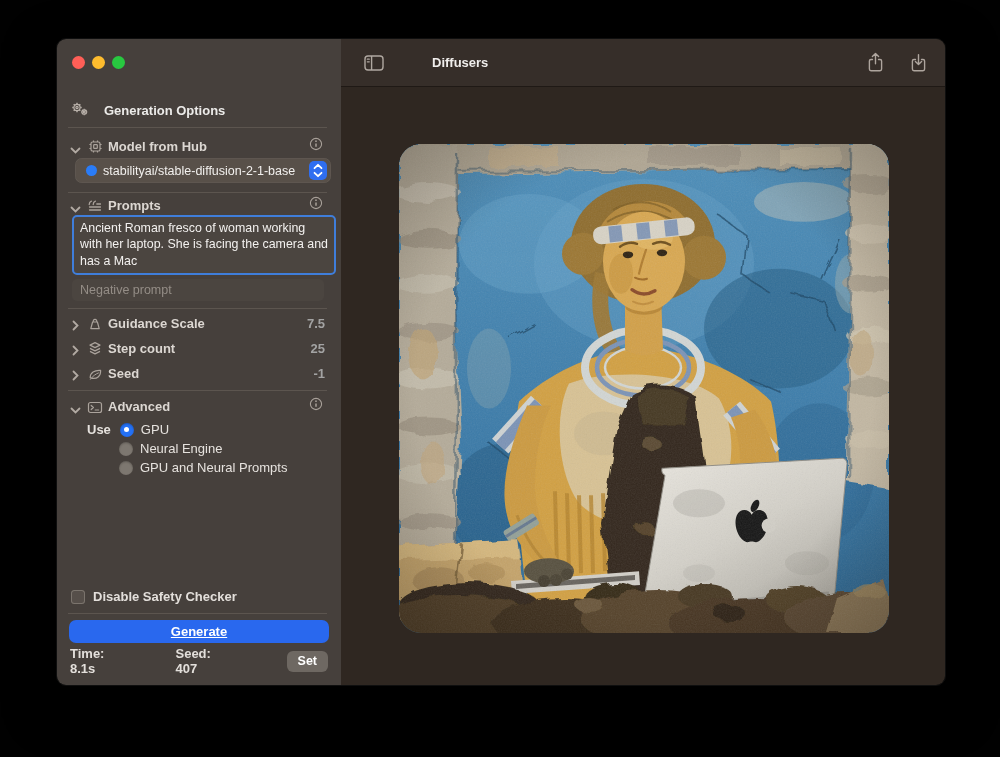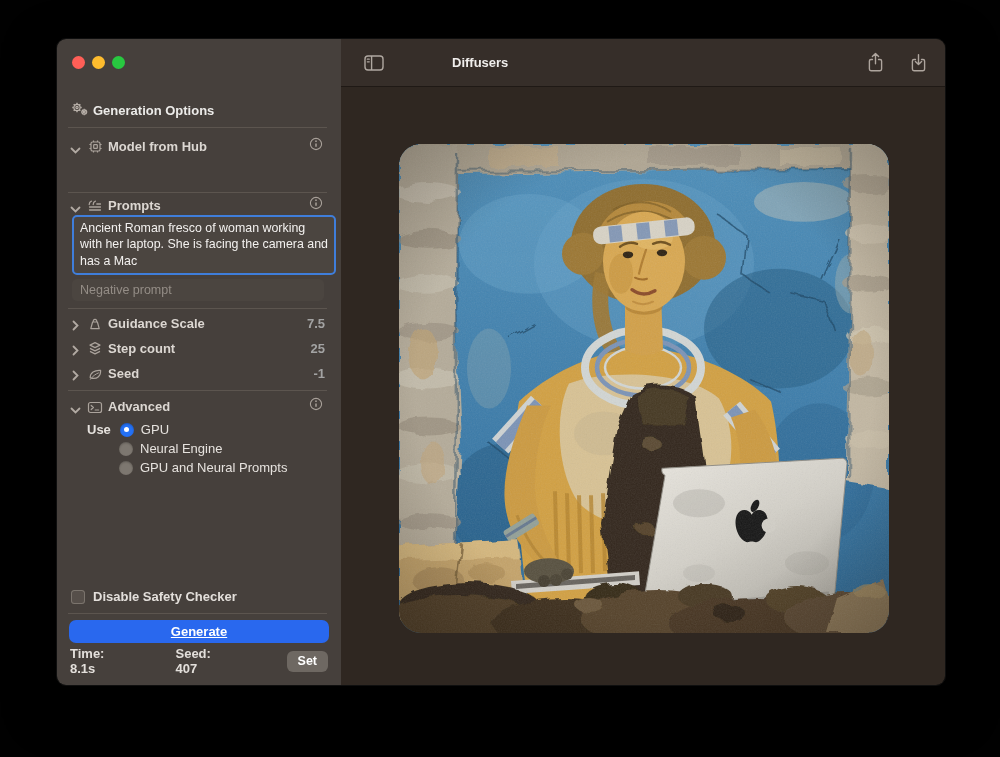--- a/index.html
+++ b/index.html
@@ -6,21 +6,21 @@
   .stage{position:relative;width:1000px;height:757px;background:#010101;overflow:hidden;
          font-family:"Liberation Sans",sans-serif;-webkit-font-smoothing:antialiased;}
   .window{position:absolute;left:56px;top:38px;width:890px;height:648px;border-radius:10px;
           overflow:hidden;display:flex;box-shadow:0 18px 50px rgba(0,0,0,.8);
           border:1px solid rgba(255,255,255,.06);box-sizing:border-box;}
   
   .sidebar{position:relative;width:284px;flex:0 0 284px;background:#46403c;color:#ddd8d3;}
   .lights{position:absolute;top:17px;left:15px;display:flex;gap:7px;}
   .light{width:13px;height:13px;border-radius:50%;}
   .divider{position:absolute;left:11px;right:14px;height:1px;background:#5c554f;}
-  .hdr{position:absolute;top:62px;left:13px;display:flex;align-items:center;gap:4px;
+  .hdr{position:absolute;top:62px;left:13px;display:flex;align-items:center;gap:15px;
        font-size:13px;font-weight:bold;color:#ecebe9;}
   .row{position:absolute;left:0;right:0;display:flex;align-items:flex-end;font-size:13px;}
   .row .chev{margin-left:12px;width:12px;display:flex;justify-content:center;}
   .row .sicon{margin-left:5px;width:18px;display:flex;justify-content:center;}
   .row .lbl{margin-left:4px;font-weight:600;color:#dcd7d2;}
   .row .val{margin-left:auto;margin-right:16px;font-weight:600;color:#a3a3a3;}
   .row .info{margin-left:auto;margin-right:18px;}
   .pill{position:absolute;left:18px;top:119px;width:256px;height:25px;background:#585049;
         border-radius:7px;display:flex;align-items:center;box-shadow:inset 0 0 0 .5px rgba(255,255,255,.08);}
   .pill .dot{width:11px;height:11px;border-radius:50%;background:#2a7cf7;margin-left:11px;}
@@ -47,21 +47,21 @@
         border-radius:7px;color:#fff;font-weight:bold;font-size:13px;font-family:"Liberation Sans",sans-serif;text-decoration:underline;}
   .status{position:absolute;left:13px;right:13px;top:610px;height:24px;display:flex;align-items:center;
         font-size:13px;font-weight:600;color:#e3dfdb;gap:48px;}
   .set-btn{margin-left:8px;background:#6e6862;color:#fff;border:none;border-radius:6px;height:21px;
         padding:0 11px;font-size:12.5px;font-weight:600;font-family:"Liberation Sans",sans-serif;}
   .seed-lab{margin-left:auto;}
   
   .main{position:relative;flex:1;background:#2f2721;display:flex;flex-direction:column;}
   .titlebar{position:relative;height:47px;background:#362e29;border-bottom:1px solid #1f1915;
         display:flex;align-items:center;flex:0 0 47px;}
-  .tb-title{margin-left:20px;font-size:13px;font-weight:bold;color:#f0eeec;padding-left:48px;}
+  .tb-title{font-size:13px;font-weight:bold;color:#f0eeec;padding-left:48px;}
   .tb-icons{margin-left:auto;margin-right:18px;display:flex;gap:26px;align-items:center;}
   .content{position:relative;flex:1;}
   .artwork{position:absolute;left:58px;top:57px;width:490px;height:489px;border-radius:22px;overflow:hidden;}
   .icon-btn{display:flex;align-items:center;justify-content:center;background:transparent;border:none;padding:0;}
 </style>
 </head>
 <body>
 
 <div class="stage">
   <div class="window">
@@ -109,20 +109,30 @@
         <span class="lbl">Model from Hub</span>
         <span class="info">
           <svg width="14" height="14" viewBox="0 0 14 14" fill="none" stroke="#a8a099" stroke-width="1.1">
             <circle cx="7" cy="7" r="5.6"></circle>
               <path d="M7 6.4v3.4" stroke-width="1.5"></path>
               <circle cx="7" cy="4.2" r=".85" fill="#a8a099" stroke="none"></circle>
           </svg>
         </span>
       </div>
 
+      <div class="pill">
+        <span class="dot"></span>
+        <span class="ptxt">stabilityai/stable-diffusion-2-1-base</span>
+        <span class="step">
+          <svg width="10" height="15" viewBox="0 0 10 15" fill="none" stroke="#fff" stroke-width="1.8" stroke-linecap="round" stroke-linejoin="round">
+            <path d="M1.5 5.2L5 1.8l3.5 3.4"></path>
+              <path d="M1.5 9.8L5 13.2l3.5-3.4"></path>
+          </svg>
+        </span>
+      </div>
 
       <div class="divider" style="top:153px"></div>
 
       <div class="row" style="top:156px;height:18px">
         <span class="chev">
           <svg width="11" height="7" viewBox="0 0 11 7" fill="none" stroke="#b2aaa3" stroke-width="1.8" stroke-linecap="round">
               <path d="M1.5 1.5l4 4 4-4"></path>
             </svg>
         </span>
         <span class="sicon">

